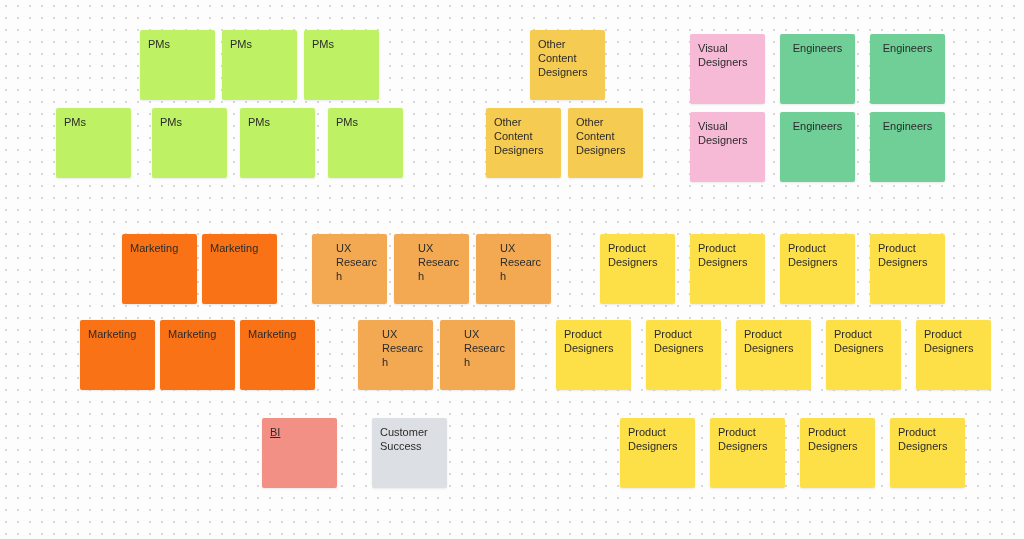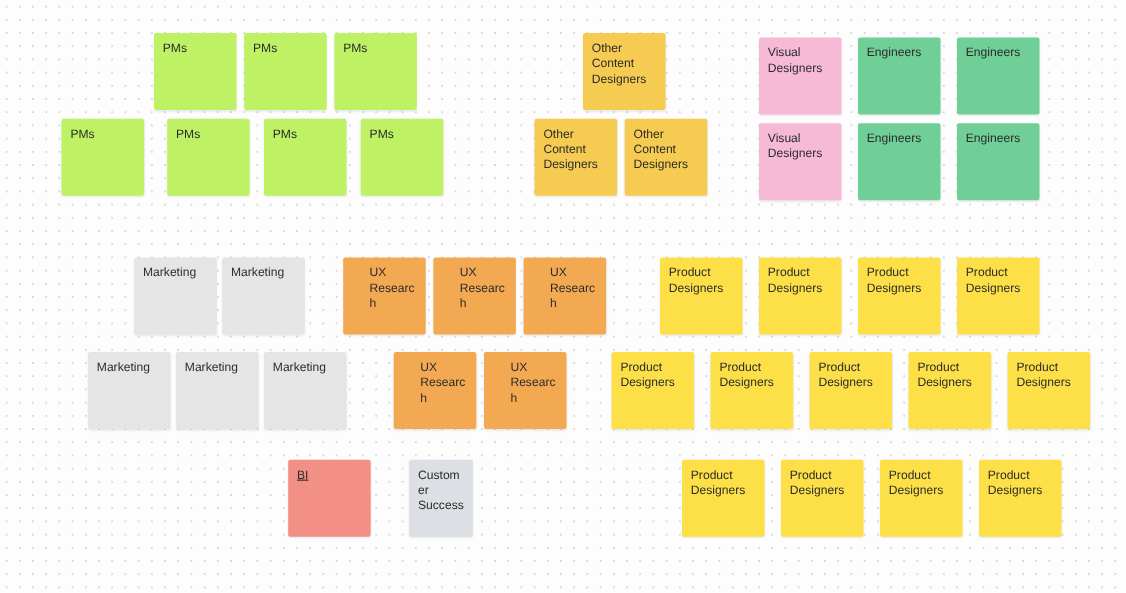--- a/index.html
+++ b/index.html
@@ -20,22 +20,22 @@
     line-height:1.25;
     color:#2b2b2b;
     border-radius:2px;
     box-shadow:0 1px 2px rgba(0,0,0,0.08);
     overflow:hidden;
     word-wrap:break-word;
   }
   .c-blue   {background:#bef264;}
   .c-yellow {background:#f6cb52;}
   .c-pink   {background:#f6b9d6;}
-  .c-green  {background:#6fcf97;}
-  .c-slate  {background:#e5e5e5;}
+  .c-green  {background:#6fcf97;text-align:center;}
+  .c-slate  {background:#f97316;}
   .c-orange {background:#f3a952;padding-left:24px;}
   .c-purple {background:#fde047;}
   .c-red    {background:#f29086;}
   .c-gray   {background:#dcdfe3;}
 </style>
 </head>
 <body>
 
 <div class="note c-blue" style="left: 140px; top: 30px; width: 75px; height: 70px;">PMs</div>
 <div class="note c-blue" style="left: 222px; top: 30px; width: 75px; height: 70px;">PMs</div>
@@ -70,13 +70,13 @@
 <div class="note c-purple" style="left: 556px; top: 320px; width: 75px; height: 70px;">Product Designers</div>
 <div class="note c-purple" style="left: 646px; top: 320px; width: 75px; height: 70px;">Product Designers</div>
 <div class="note c-purple" style="left: 736px; top: 320px; width: 75px; height: 70px;">Product Designers</div>
 <div class="note c-purple" style="left: 826px; top: 320px; width: 75px; height: 70px;">Product Designers</div>
 <div class="note c-purple" style="left: 916px; top: 320px; width: 75px; height: 70px;">Product Designers</div>
 <div class="note c-purple" style="left: 620px; top: 418px; width: 75px; height: 70px;">Product Designers</div>
 <div class="note c-purple" style="left: 710px; top: 418px; width: 75px; height: 70px;">Product Designers</div>
 <div class="note c-purple" style="left: 800px; top: 418px; width: 75px; height: 70px;">Product Designers</div>
 <div class="note c-purple" style="left: 890px; top: 418px; width: 75px; height: 70px;">Product Designers</div>
 <div class="note c-red" style="left: 262px; top: 418px; width: 75px; height: 70px; text-decoration: underline;">BI</div>
-<div class="note c-gray" style="left: 372px; top: 418px; width: 58px; height: 70px;">Customer Success</div>
+<div class="note c-gray" style="left: 372px; top: 418px; width: 75px; height: 70px;">Customer Success</div>
 
 </body></html>

